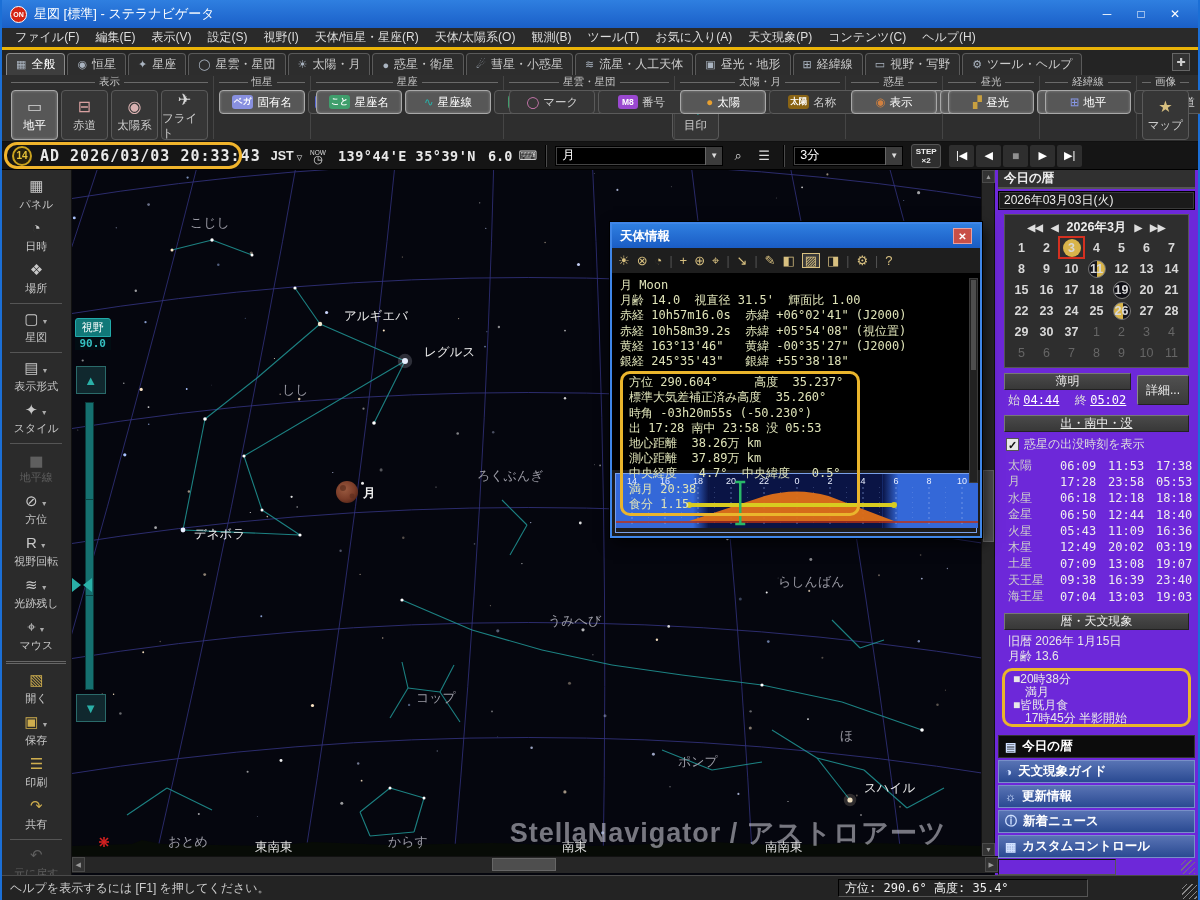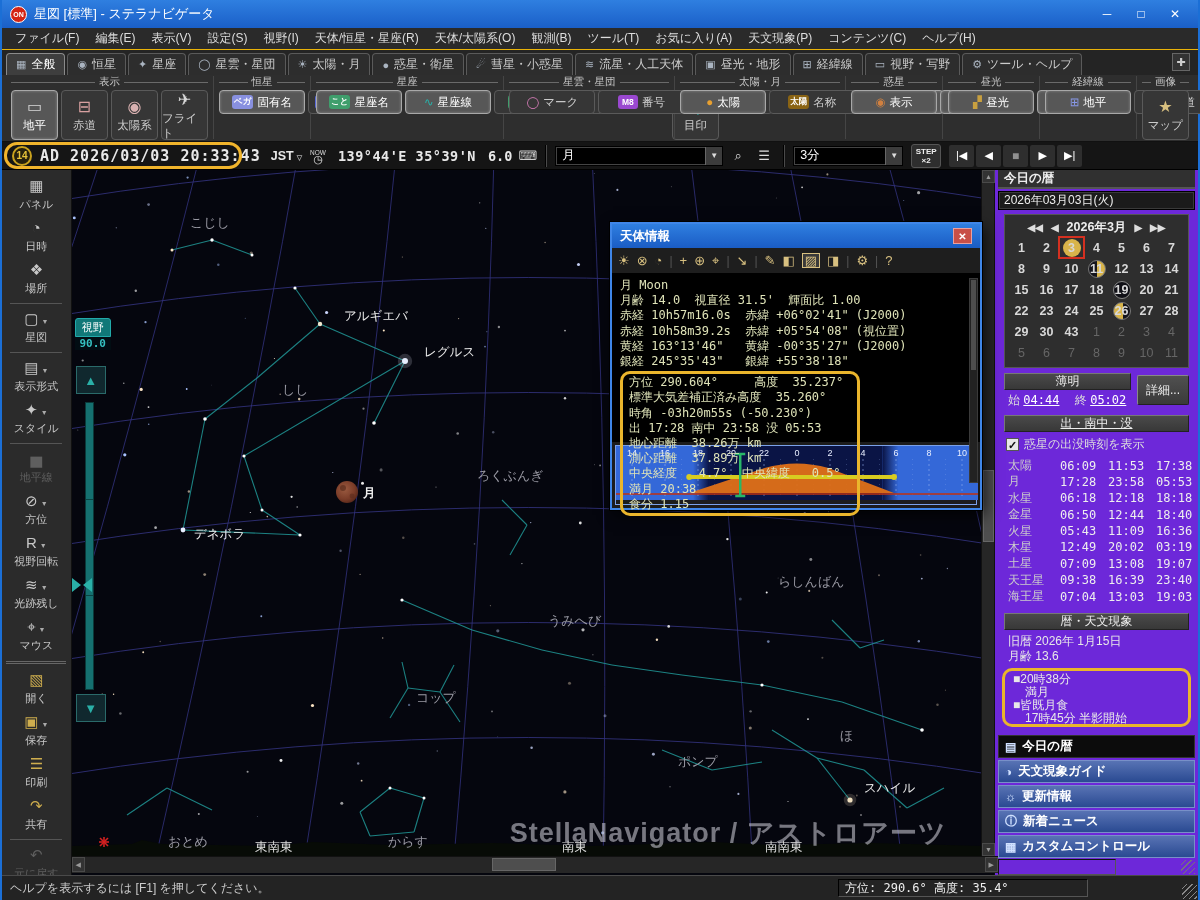--- a/index.html
+++ b/index.html
@@ -13,21 +13,21 @@
   .titlebar { height:28px; background:linear-gradient(#2f7fe0,#1a5fc8); display:flex; align-items:center;
     padding:0 8px; color:#fff; }
   .logo { width:17px; height:17px; border-radius:50%; background:#d42414; border:1px solid #fff;
     color:#fff; font-size:7px; font-weight:bold; display:flex; align-items:center; justify-content:center; margin-right:7px;}
   .title-text { font-size:13px; }
   .win-controls { margin-left:auto; display:flex; gap:4px; }
   .win-btn { width:30px; height:20px; display:flex; align-items:center; justify-content:center;
     color:#fff; font-size:12px; }
 
   
-  .menubar { height:22px; background:#2a2a2a; border-bottom:1px solid #eab308; display:flex; align-items:center;
+  .menubar { height:22px; background:#2a2a2a; border-bottom:3px solid #eab308; display:flex; align-items:center;
     padding:0 6px; gap:2px; }
   .menu-item { color:#ddd; font-size:12px; padding:2px 7px; }
 
   
   .tabrow { height:25px; background:#242424; display:flex; align-items:flex-end; padding:0 4px; position:relative;}
   .tab { display:flex; align-items:center; gap:5px; height:22px; padding:0 9px; margin-right:2px;
     background:#2d2d2d; border:1px solid #5a5a5a; border-bottom:none; border-radius:4px 4px 0 0;
     color:#ccc; font-size:12px; white-space:nowrap; }
   .tab.active { background:#3e3e3e; color:#fff; border-color:#8a8a8a; }
   .tab .ticon { font-size:11px; color:#aab4c0; }
@@ -177,21 +177,21 @@
     box-shadow:0 0 0 1px #000, 3px 5px 14px rgba(0,0,0,.7); background:#1c1c1c;margin-top:37px;}
   .dlg-title { height:24px; background:linear-gradient(#2f7fe0,#1a5cc4); display:flex; align-items:center;
     padding:0 8px; color:#fff; font-size:12.5px; font-weight:bold; }
   .dlg-close { margin-left:auto; width:19px; height:16px; background:#c85048; border:1px solid #e8a0a0;
     color:#fff; font-size:10px; display:flex; align-items:center; justify-content:center; }
   .dlg-tools { height:26px; background:#1e1e1e; border-bottom:1px solid #000; display:flex; align-items:center;
     padding:0 6px; gap:7px; }
   .dlg-tools .dti { color:#d8c080; font-size:13px; line-height:13px;}
   .dlg-tools .dti.sel { border:1px solid #d8c080; background:#3a3a3a; padding:0 2px; }
   .dlg-tools .dsep { color:#555; font-size:12px; }
-  .dlg-body { position:relative; background:#000; padding:4px 8px 2px 8px; height:168px;
+  .dlg-body { position:relative; background:#000; padding:4px 8px 2px 8px; height:196px;
     font-family:"DejaVu Sans Mono",monospace; font-size:12px; color:#dfe3b8; }
   .dlg-body .ln { white-space:pre; line-height:15.2px; }
   .hl-box { display:inline-block; border:3px solid #eab52c; border-radius:10px; padding:1px 6px; margin-top:2px;
     min-width:240px; }
   .dlg-vscroll { position:absolute; right:2px; top:4px; width:9px; height:205px; background:#222; border:1px solid #3a3a3a;}
   .dlg-vscroll .thumb{ position:absolute; top:1px; left:1px; width:5px; height:90px; background:#4e4e4e;}
   .dlg-graph { margin:3px; border:1px solid #7aa0e8; }
 
   .statusbar { height:25px; background:#232323; border-top:1px solid #4a4a4a; display:flex; align-items:center;
     padding:0 8px; color:#ccc; font-size:12px; position:relative;}
@@ -942,21 +942,21 @@
             <div class="cal-day">
               <span>28</span>
             </div>
             <div class="cal-day">
               <span>29</span>
             </div>
             <div class="cal-day">
               <span>30</span>
             </div>
             <div class="cal-day">
-              <span>43</span>
+              <span>37</span>
             </div>
             <div class="cal-day gray">
               <span>1</span>
             </div>
             <div class="cal-day gray">
               <span>2</span>
             </div>
             <div class="cal-day gray">
               <span>3</span>
             </div>

